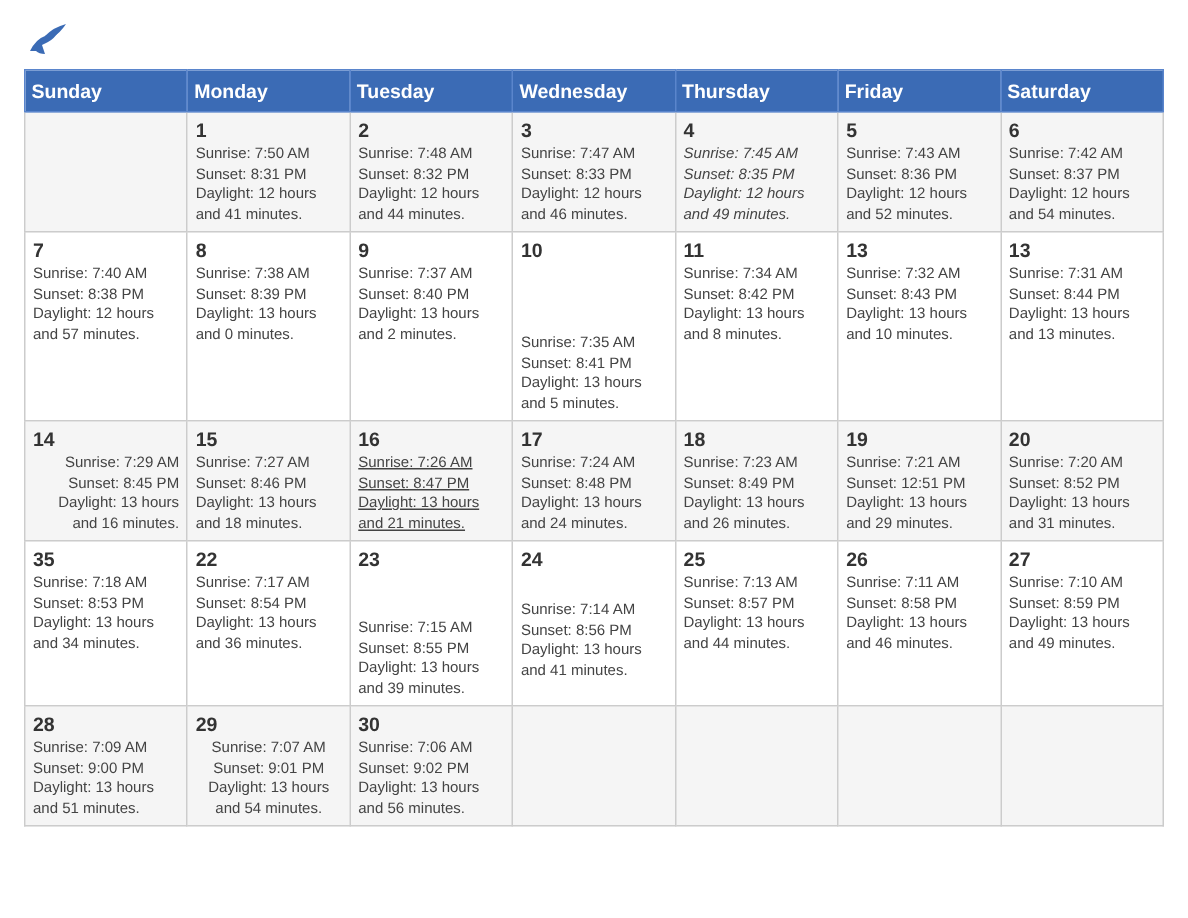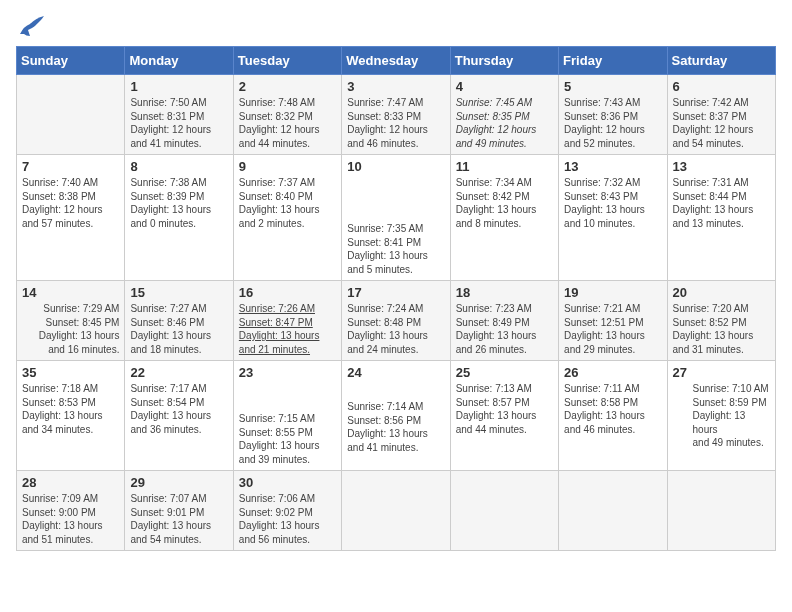--- a/index.html
+++ b/index.html
@@ -308,37 +308,37 @@
         </td>
         <td>
           <span class="day-number">26</span>
           <div class="cell-text" style="white-space: pre-line;">Sunrise: 7:11 AM
 Sunset: 8:58 PM
 Daylight: 13 hours
 and 46 minutes.</div>
         </td>
         <td>
           <span class="day-number">27</span>
-          <div class="cell-text" style="white-space: pre-line; margin-left: 20px;">Sunrise: 7:10 AM
+          <div class="cell-text" style="white-space: pre-line;">Sunrise: 7:10 AM
 Sunset: 8:59 PM
 Daylight: 13 hours
 and 49 minutes.</div>
         </td>
       </tr>
       <tr>
         <td>
           <span class="day-number">28</span>
           <div class="cell-text" style="white-space: pre-line;">Sunrise: 7:09 AM
 Sunset: 9:00 PM
 Daylight: 13 hours
 and 51 minutes.</div>
         </td>
         <td>
           <span class="day-number">29</span>
-          <div class="cell-text" style="white-space: pre-line;">Sunrise: 7:07 AM
+          <div class="cell-text" style="white-space: pre-line; text-align: center;">Sunrise: 7:07 AM
 Sunset: 9:01 PM
 Daylight: 13 hours
 and 54 minutes.</div>
         </td>
         <td>
           <span class="day-number">30</span>
           <div class="cell-text" style="white-space: pre-line;">Sunrise: 7:06 AM
 Sunset: 9:02 PM
 Daylight: 13 hours
 and 56 minutes.</div>

